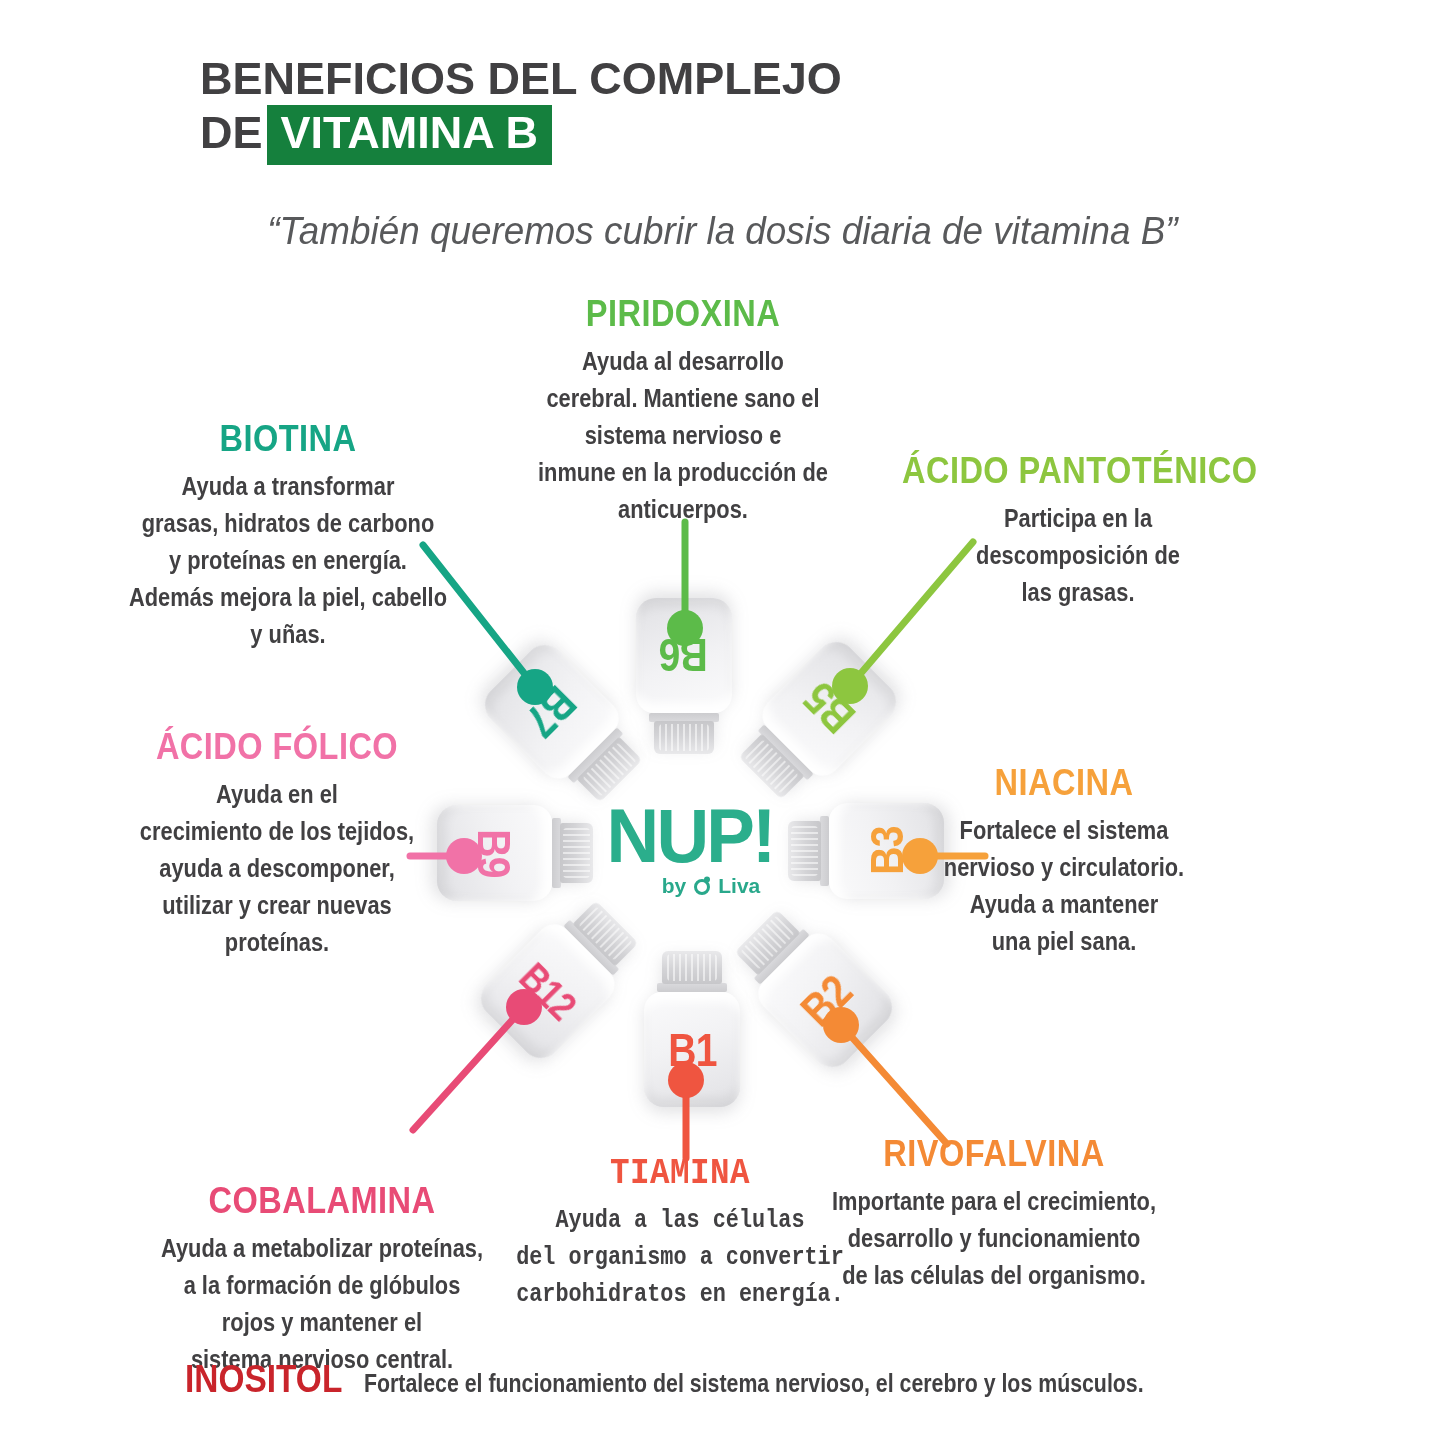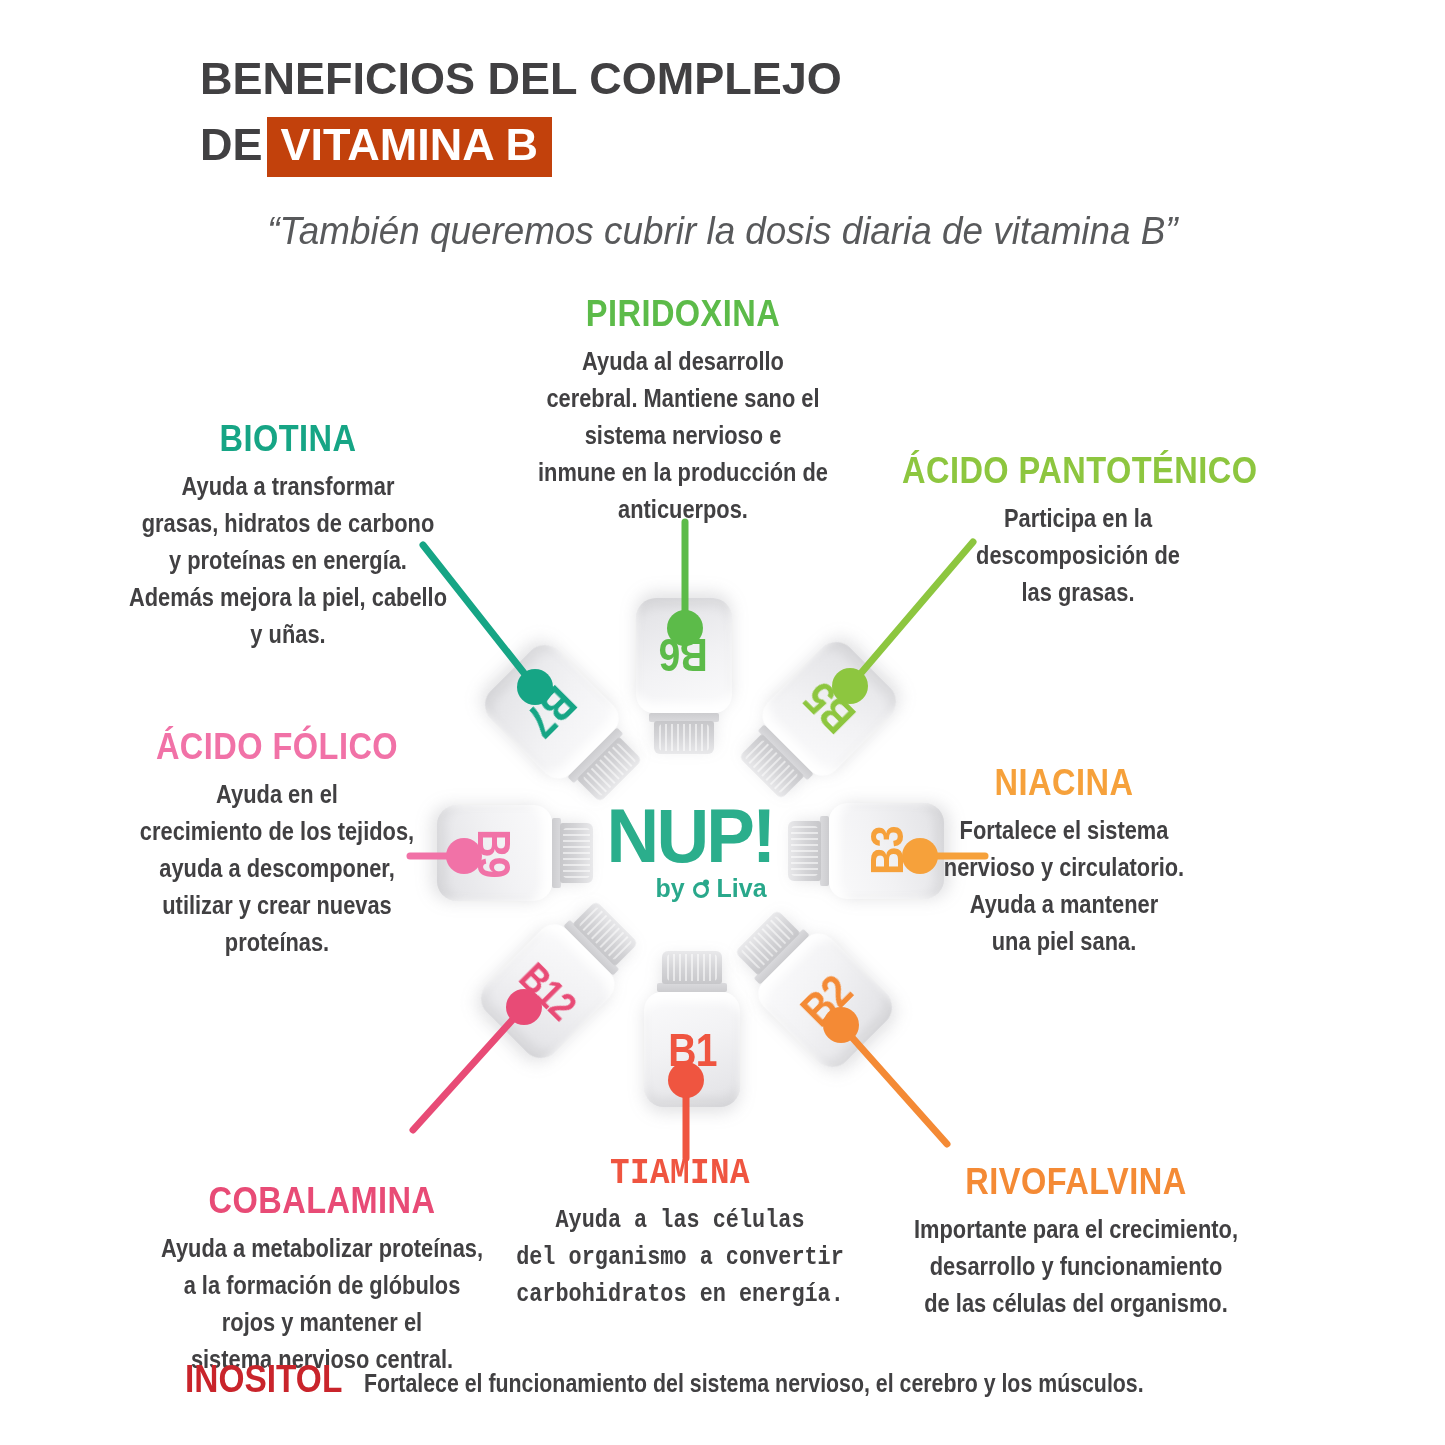--- a/index.html
+++ b/index.html
@@ -20,21 +20,21 @@
              letter-spacing:.5px;transform:scaleX(.88);transform-origin:center;}
   .vblock p{margin:0;font-size:26px;font-weight:700;line-height:37px;color:#414042;
             white-space:pre-line;transform:scaleX(.84);transform-origin:center;}
   .b-piridoxina{left:483px;top:293px;width:400px;}
   .b-pantotenico{left:878px;top:450px;width:400px;}
   .b-biotina{left:68px;top:418px;width:440px;}
   .b-folico{left:77px;top:726px;width:400px;}
   .b-niacina{left:884px;top:762px;width:360px;}
   .b-cobalamina{left:87px;top:1180px;width:470px;}
   .b-tiamina{left:480px;top:1152px;width:400px;font-family:Liberation Mono, monospace;}
-  .b-rivofalvina{left:841px;top:1133px;width:470px;margin-top:28px;}
+  .b-rivofalvina{left:759px;top:1133px;width:470px;}
   
   .bottle{position:absolute;width:96px;height:156px;
           filter:drop-shadow(0 6px 8px rgba(100,100,110,.18));}
   .bottle .cap{width:60px;height:33px;margin:0 auto;border-radius:6px 6px 3px 3px;position:relative;
           background:linear-gradient(180deg,#e9e9eb 0%,#d3d3d6 55%,#c7c7ca 100%);}
   .bottle .cap::after{content:"";position:absolute;left:5px;right:5px;top:3px;bottom:3px;
           background:repeating-linear-gradient(90deg,rgba(255,255,255,.55) 0 2px,rgba(0,0,0,0) 2px 6px);
           border-radius:4px;}
   .bottle .ring{width:70px;height:9px;margin:-1px auto 0 auto;border-radius:2px;
           background:linear-gradient(180deg,#dadadd,#cccccf);}
@@ -45,36 +45,36 @@
   .bottle .blabel{font-weight:800;font-size:46px;letter-spacing:-1px;
           transform:scaleX(.85);white-space:nowrap;}
   
   .connectors{position:absolute;left:0;top:0;pointer-events:none;}
   .connectors line{stroke-width:7;stroke-linecap:round;}
   
   .nup{position:absolute;left:585px;top:800px;width:210px;text-align:center;}
   .nup .word{font-size:76px;font-weight:800;letter-spacing:-3px;line-height:.95;
              color:#29a88b;transform:scaleX(.96);transform-origin:center;}
   .nup .byline{margin-top:2px;display:flex;align-items:center;justify-content:center;
-               gap:6px;padding-left:42px;font-size:25px;font-weight:700;color:#29a88b;}
+               gap:6px;padding-left:42px;font-size:21px;font-weight:700;color:#29a88b;}
   
   .inositol{position:absolute;left:185px;top:1358px;display:flex;align-items:baseline;
             gap:0;white-space:nowrap;}
   .inositol .iname{font-size:38px;font-weight:800;transform:scaleX(.88);transform-origin:left bottom;}
   .inositol .idesc{font-size:26px;font-weight:700;color:#414042;
                    transform:scaleX(.82);transform-origin:left bottom;}
 </style>
 </head>
 <body>
 
 <div class="canvas">
 
   <h1 class="hero">
     <span>BENEFICIOS DEL COMPLEJO</span><br>
-    <span>DE</span><span class="hl" style="background-color: #c2410c; margin-top: 12px;">VITAMINA B</span>
+    <span>DE</span><span class="hl" style="background-color: #15803d;">VITAMINA B</span>
   </h1>
 
   <div class="quote">“También queremos cubrir la dosis diaria de vitamina B”</div>
 
   <div class="vblock b-piridoxina">
     <h3 style="color: rgb(92, 187, 73);">PIRIDOXINA</h3>
     <p>Ayuda al desarrollo
 cerebral. Mantiene sano el
 sistema nervioso e
 inmune en la producción de

